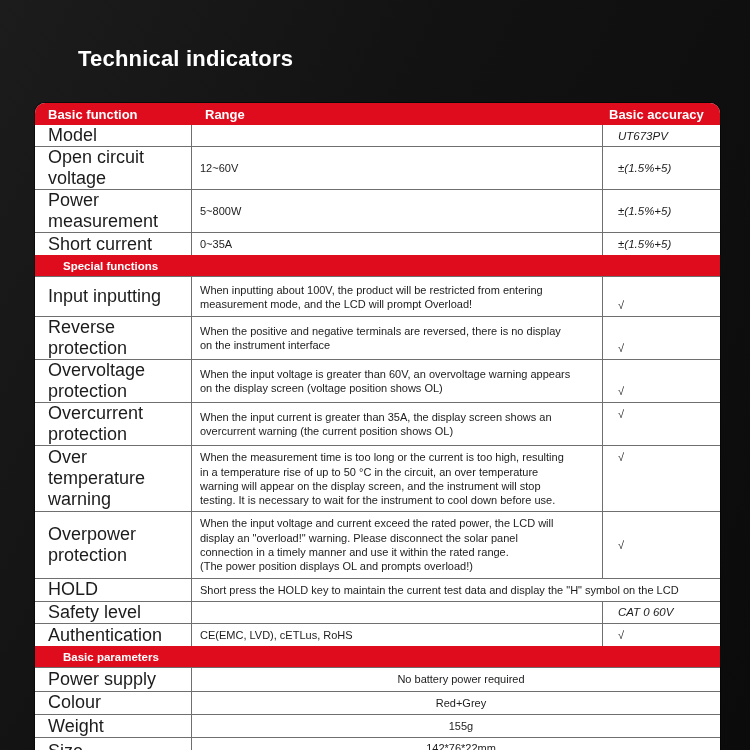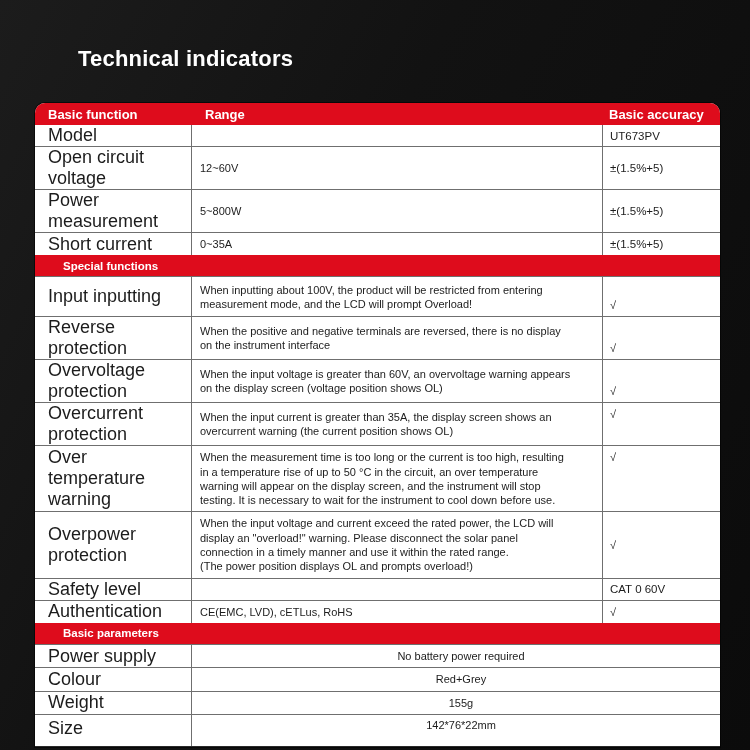--- a/index.html
+++ b/index.html
@@ -17,21 +17,21 @@
   .th1{padding-left:13px}.th2{padding-left:14px}.th3{padding-left:7px}
   .tr{display:grid;grid-template-columns:156px 411px 1fr;border-top:1px solid var(--line);}
   .tbody .tr:first-child{border-top:none;}
   .tr.span2{grid-template-columns:156px 1fr;}
   .sec{height:21px;background:var(--red);color:#fff;font-weight:bold;font-size:11.5px;
        display:flex;align-items:center;padding-left:28px;border-top:none;}
   .td{display:flex;align-items:center;font-size:18px;color:var(--ink);box-sizing:border-box;min-width:0;}
   .c1{padding-left:13px;padding-right:4px;}
   .c2,.c3{border-left:1px solid var(--line);}
   .c2{padding:4px 6px 4px 8px;font-size:11px;line-height:1.3;white-space:pre-line;}
-  .c3{padding-left:7px;padding-right:2px;font-size:11.5px;}
+  .c3{padding-left:15px;padding-right:2px;font-size:11.5px;font-style:italic;}
   .h21{min-height:20px}.h40{min-height:39px}.h62{min-height:61px}.h60{min-height:59px}.h32{min-height:31px}
   .vb{align-items:flex-end;padding-bottom:5px}
   .vt{align-items:flex-start;padding-top:5px}
   .vm{align-items:center}
   .ctr{justify-content:center;text-align:center;padding-left:16px;}
   .vtop .td{align-items:flex-start;padding-top:3px;}
   .check{font-size:11px;}
 </style>
 </head>
 <body>
@@ -113,20 +113,24 @@
 
       <div class="tr h60">
         <div class="td c1">Overpower protection</div>
         <div class="td c2">When the input voltage and current exceed the rated power, the LCD will
 display an "overload!" warning. Please disconnect the solar panel
 connection in a timely manner and use it within the rated range.
 (The power position displays OL and prompts overload!)</div>
         <div class="td c3 vm check">√</div>
       </div>
 
+      <div class="tr span2 h21">
+        <div class="td c1">HOLD</div>
+        <div class="td c2">Short press the HOLD key to maintain the current test data and display the "H" symbol on the LCD</div>
+      </div>
 
       <div class="tr h21">
         <div class="td c1">Safety level</div>
         <div class="td c2"></div>
         <div class="td c3 vm">CAT 0 60V</div>
       </div>
 
       <div class="tr h21">
         <div class="td c1">Authentication</div>
         <div class="td c2">CE(EMC, LVD), cETLus, RoHS</div>

